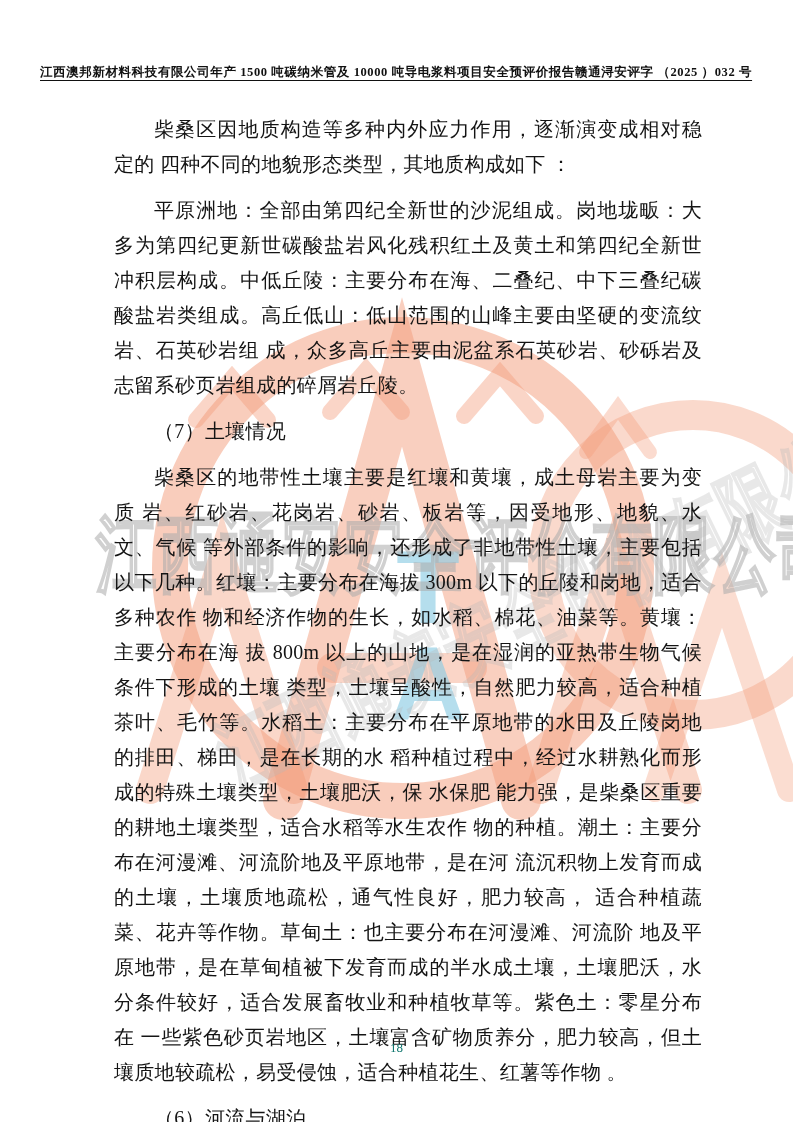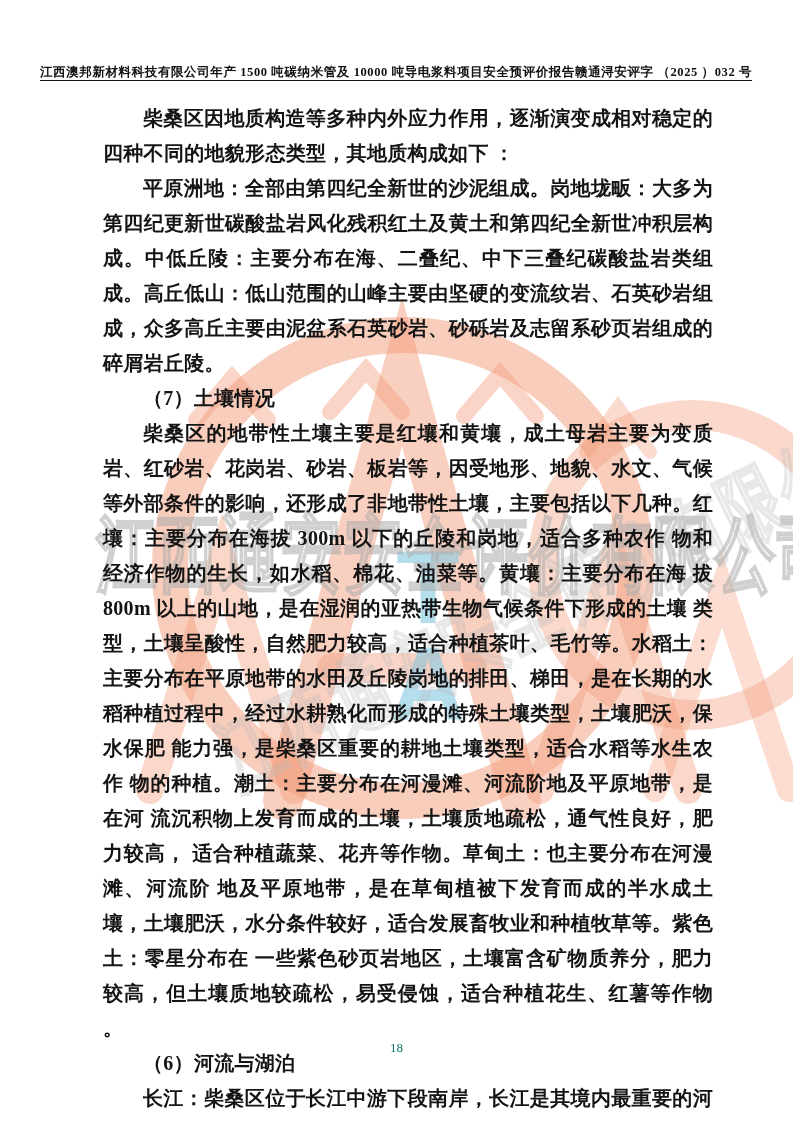--- a/index.html
+++ b/index.html
@@ -85,28 +85,27 @@
 
   
   .doc-body {
     position: absolute;
     top: 101px;
     left: 103px;
     width: 610px;
     z-index: 2;
   }
   .doc-body p {
-    margin: 0;
+    margin: 11px;
     text-indent: 2em;
     font-size: 20px;
     line-height: 35px;
     letter-spacing: 0.3px;
     text-align: justify;
     color: #141414;
-    font-weight: bold;
   }
 
   
   .page-number {
     position: absolute;
     top: 1040px;
     left: 0;
     width: 100%;
     text-align: center;
     font-size: 13px;

